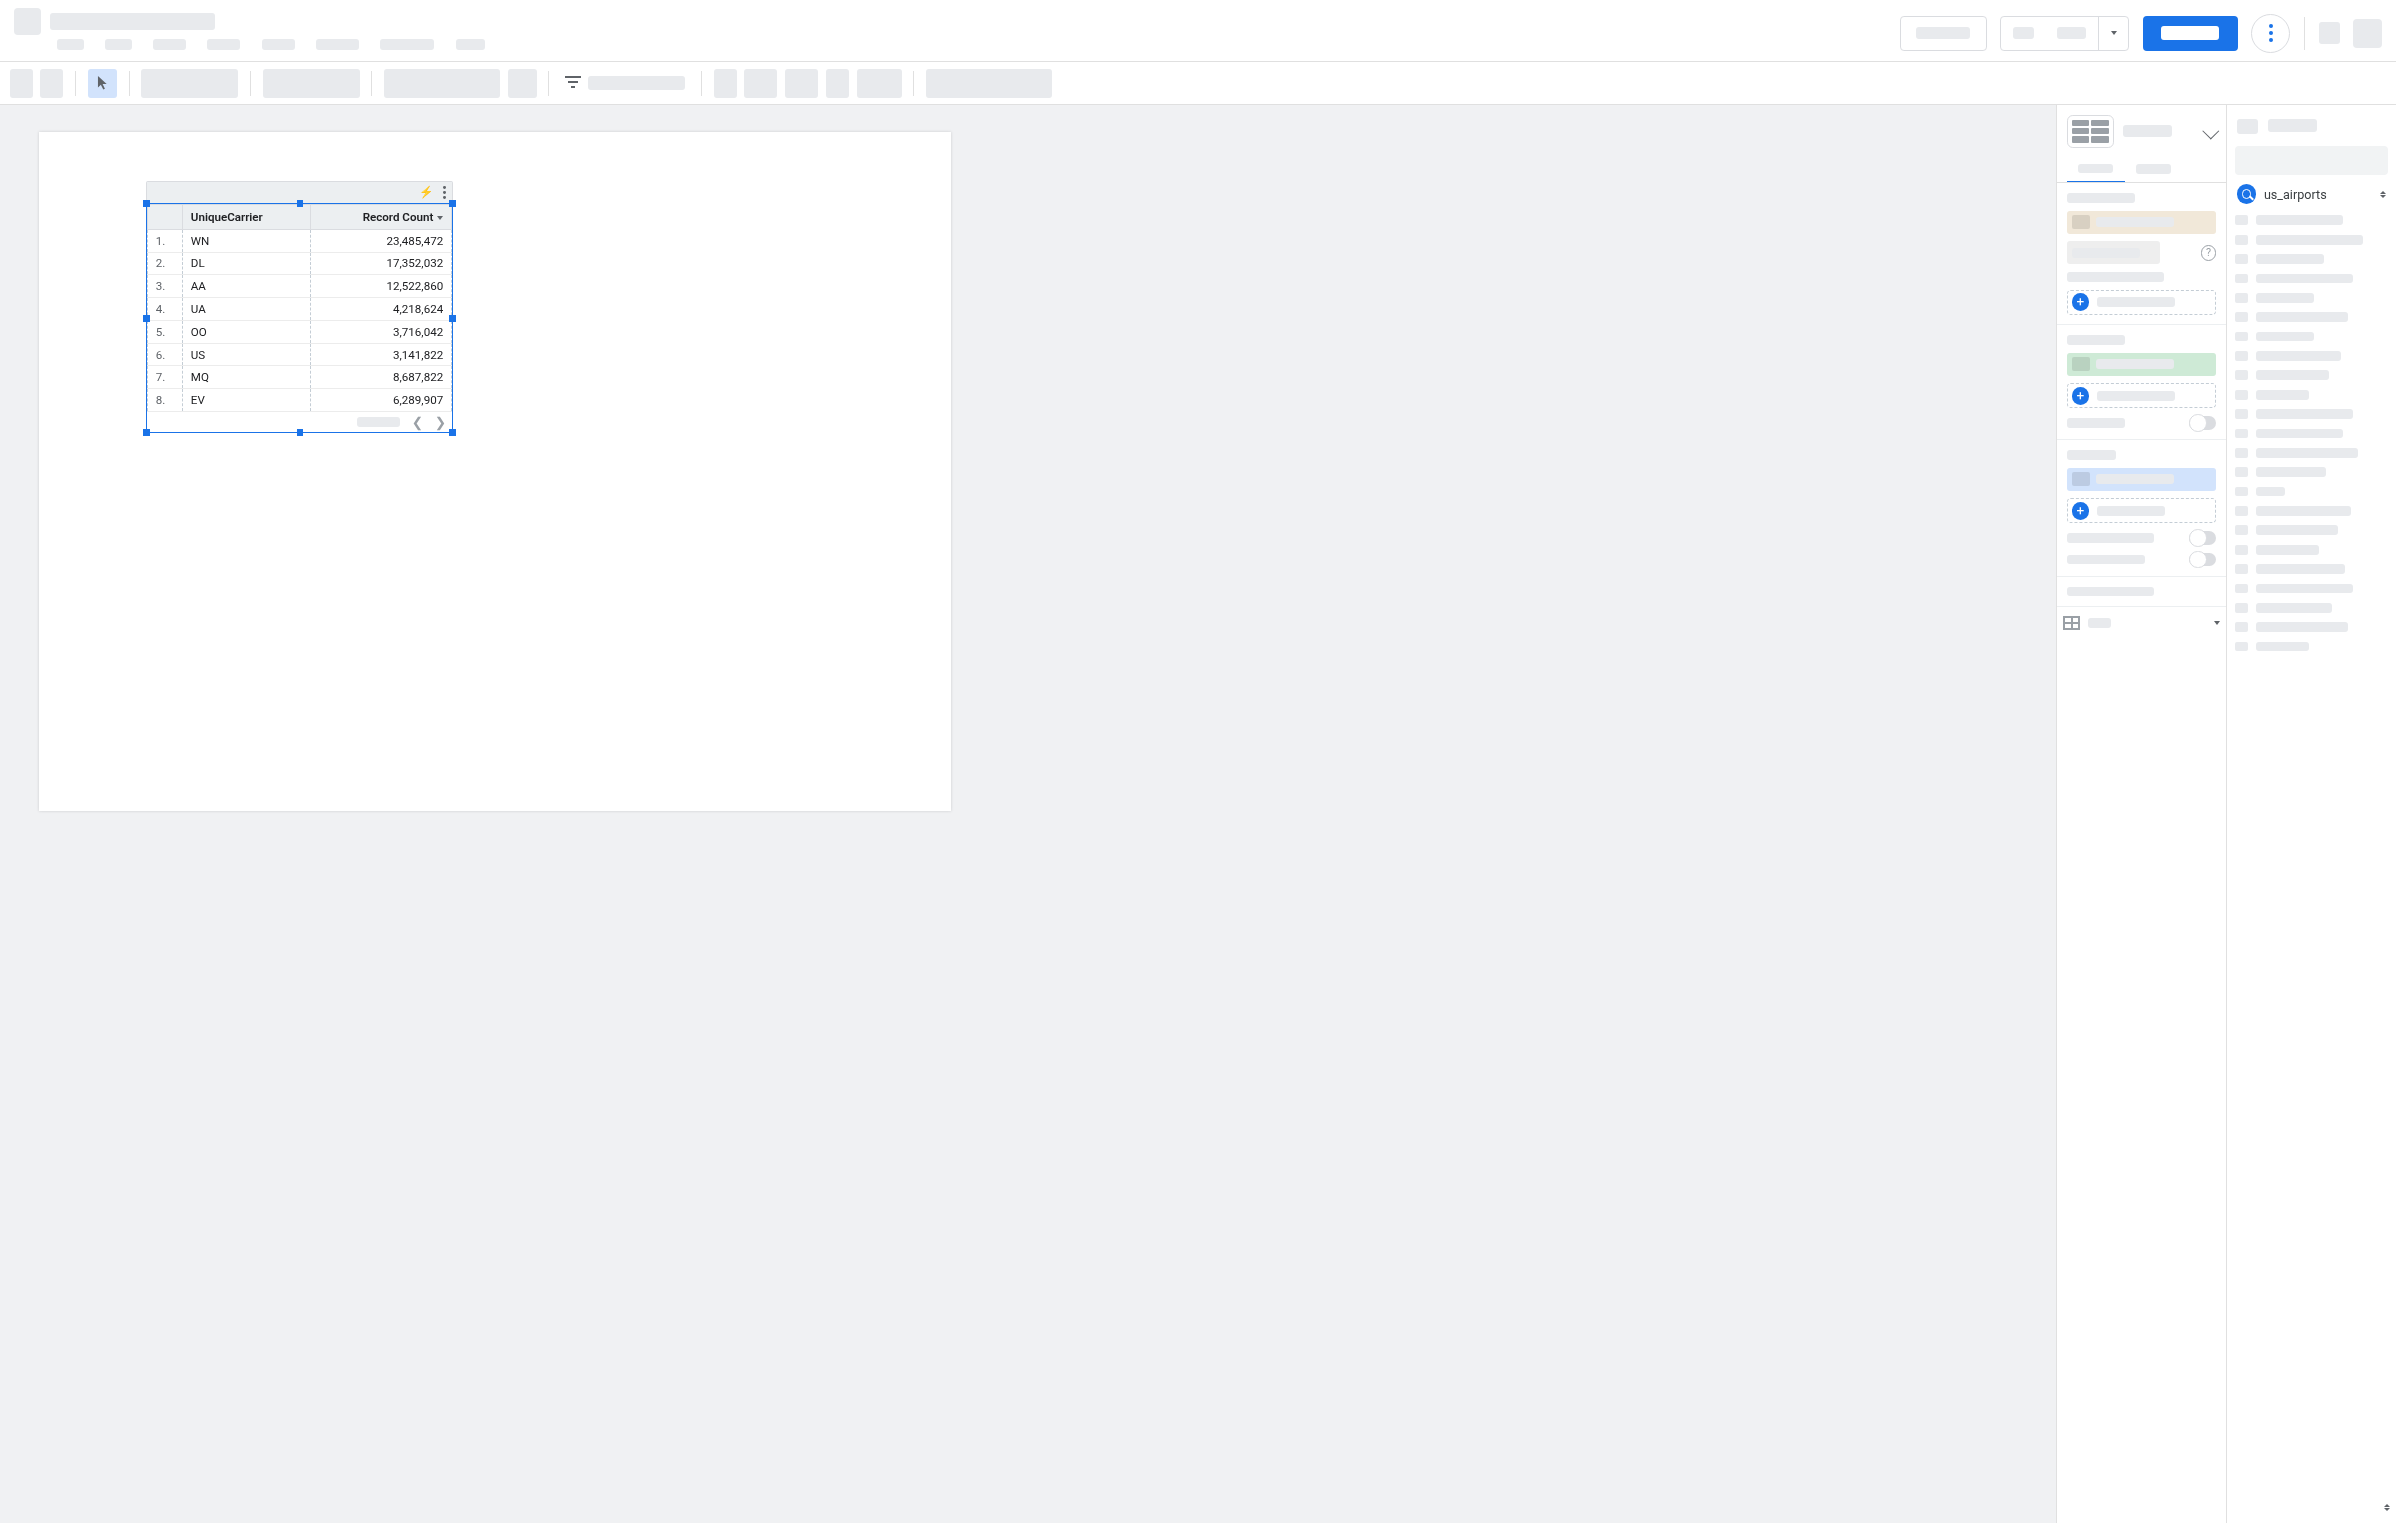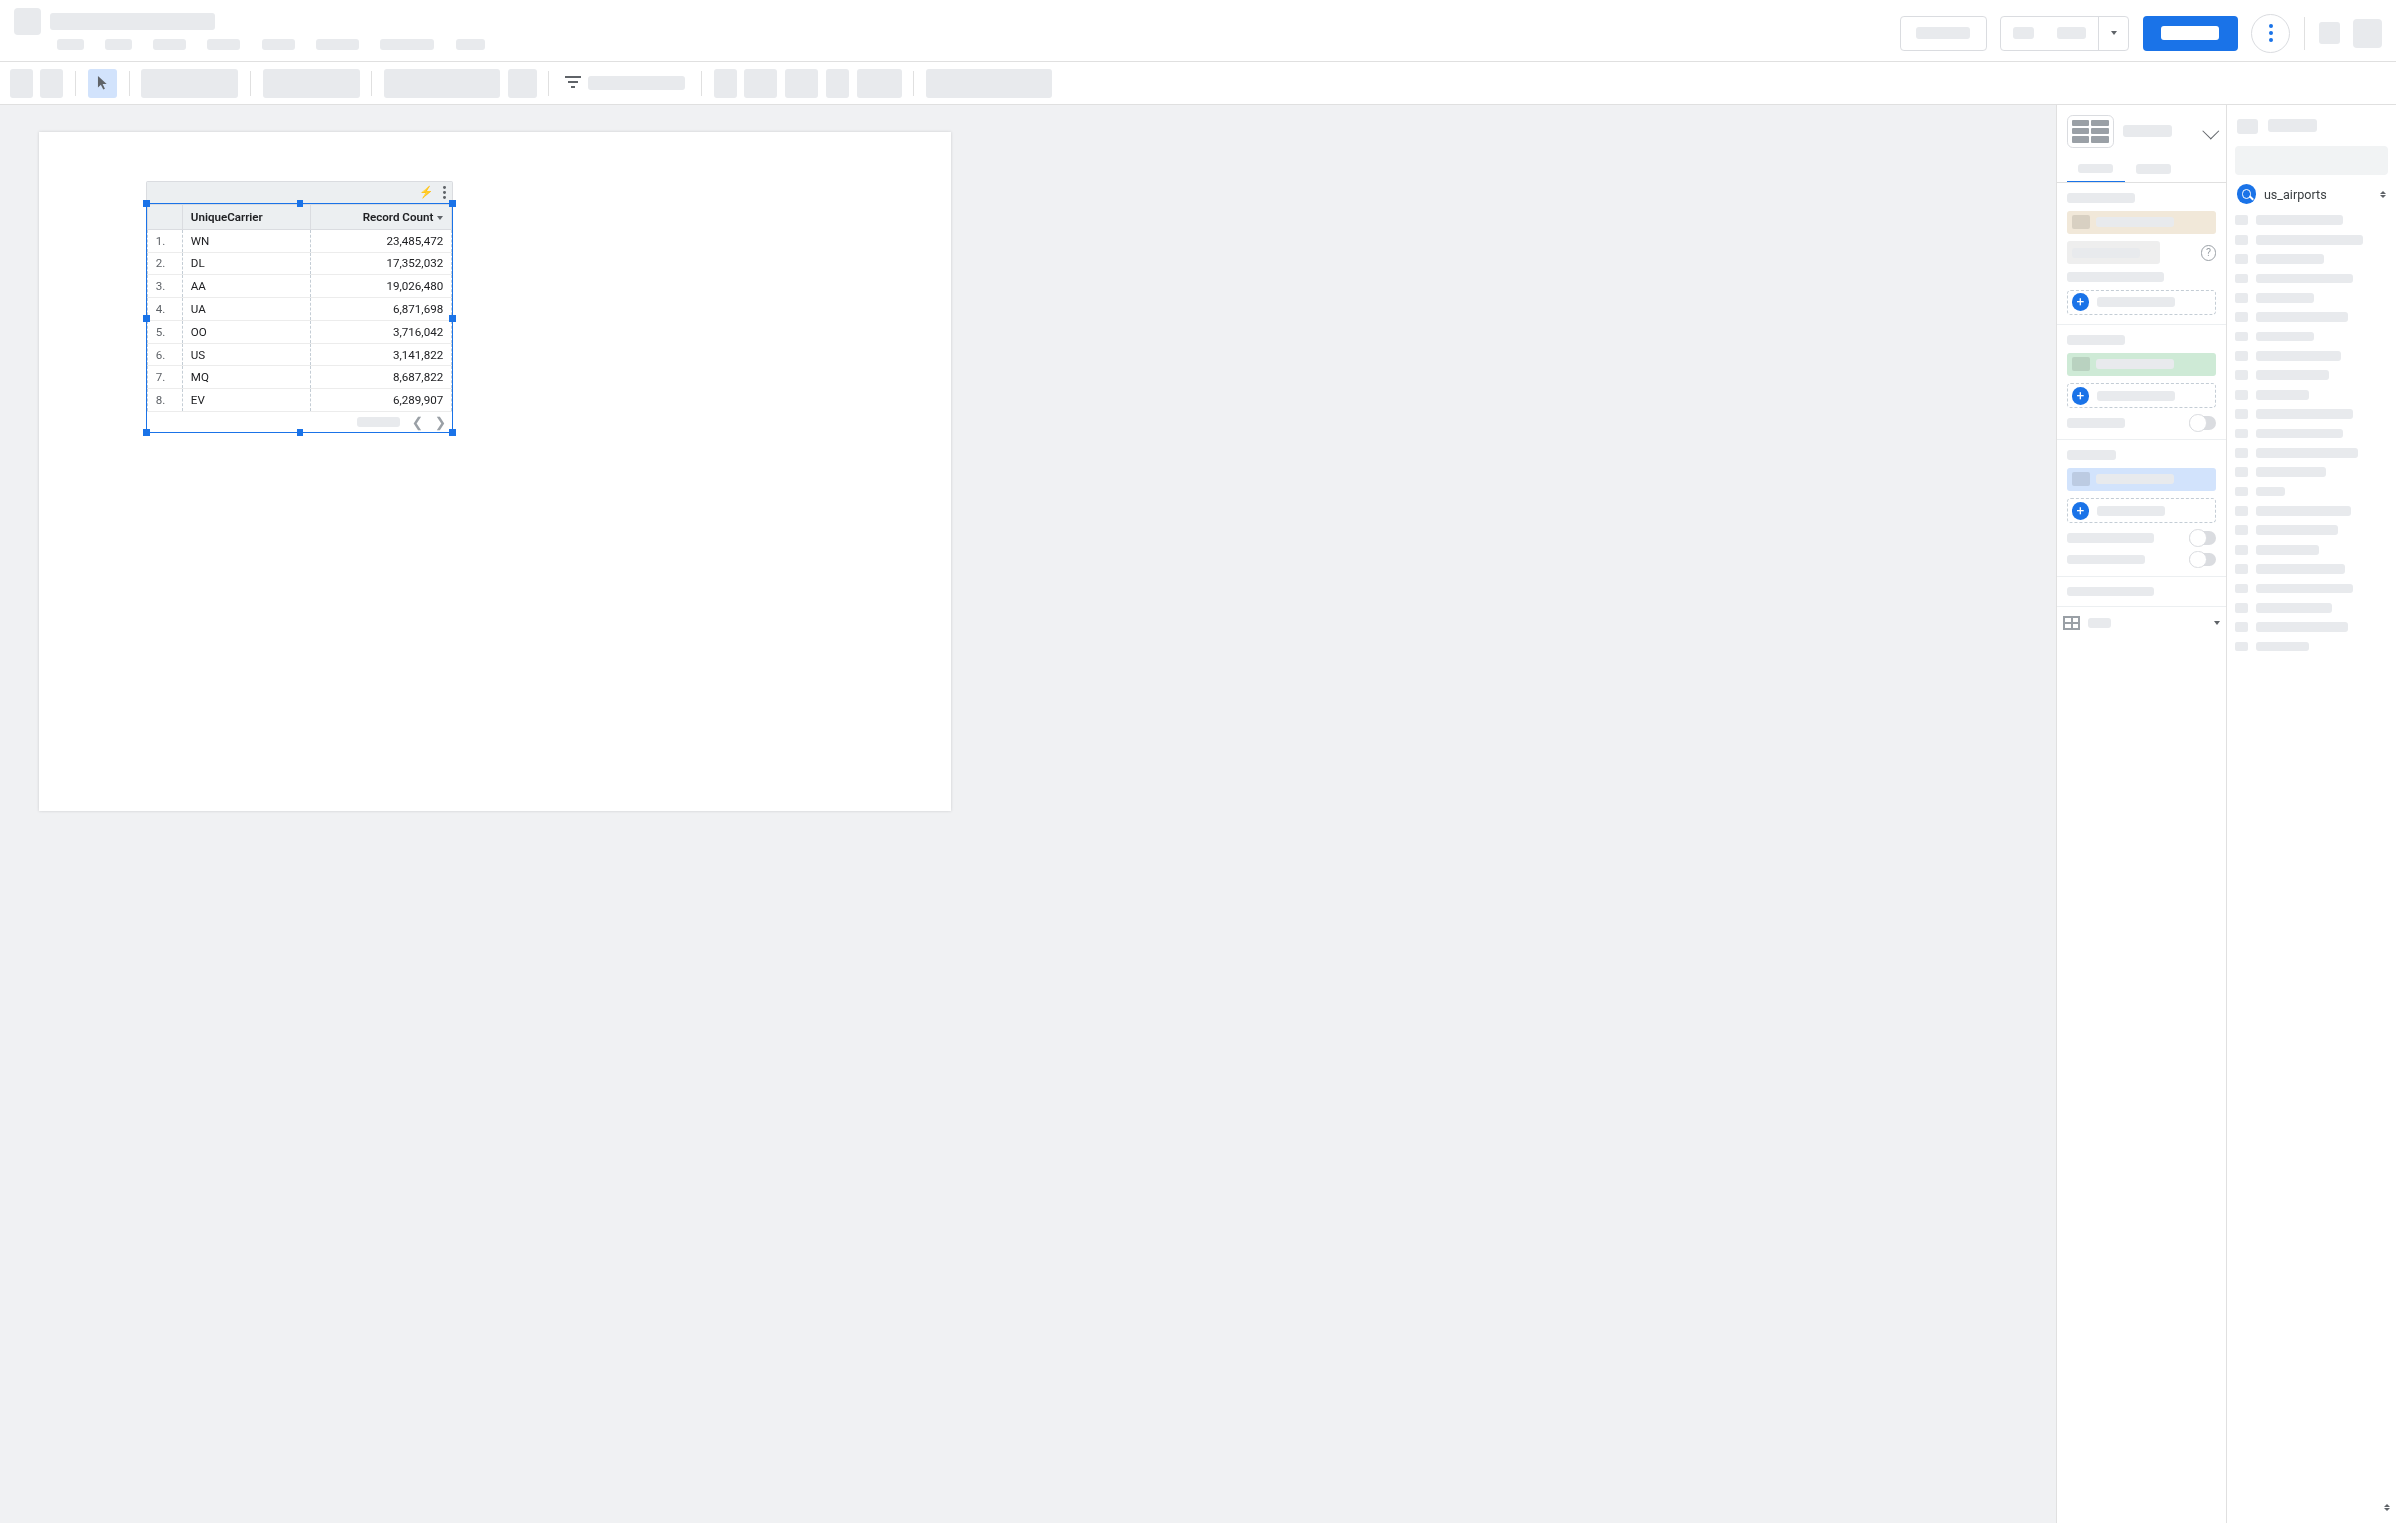--- a/index.html
+++ b/index.html
@@ -278,26 +278,26 @@
                   <td class="num">23,485,472</td>
                 </tr>
                 <tr>
                   <td class="idx">2.</td>
                   <td>DL</td>
                   <td class="num">17,352,032</td>
                 </tr>
                 <tr>
                   <td class="idx">3.</td>
                   <td>AA</td>
-                  <td class="num">19,026,480</td>
+                  <td class="num">12,522,860</td>
                 </tr>
                 <tr>
                   <td class="idx">4.</td>
                   <td>UA</td>
-                  <td class="num">6,871,698</td>
+                  <td class="num">4,218,624</td>
                 </tr>
                 <tr>
                   <td class="idx">5.</td>
                   <td>OO</td>
                   <td class="num">3,716,042</td>
                 </tr>
                 <tr>
                   <td class="idx">6.</td>
                   <td>US</td>
                   <td class="num">3,141,822</td>

